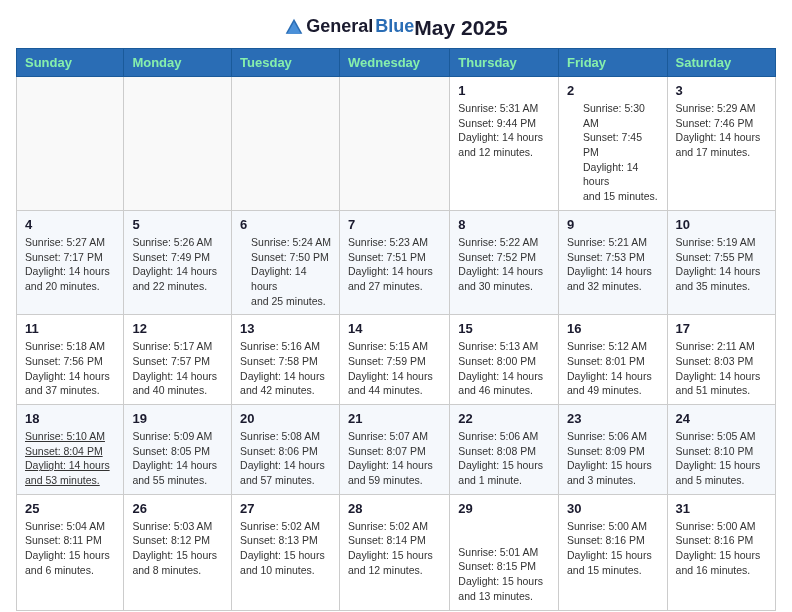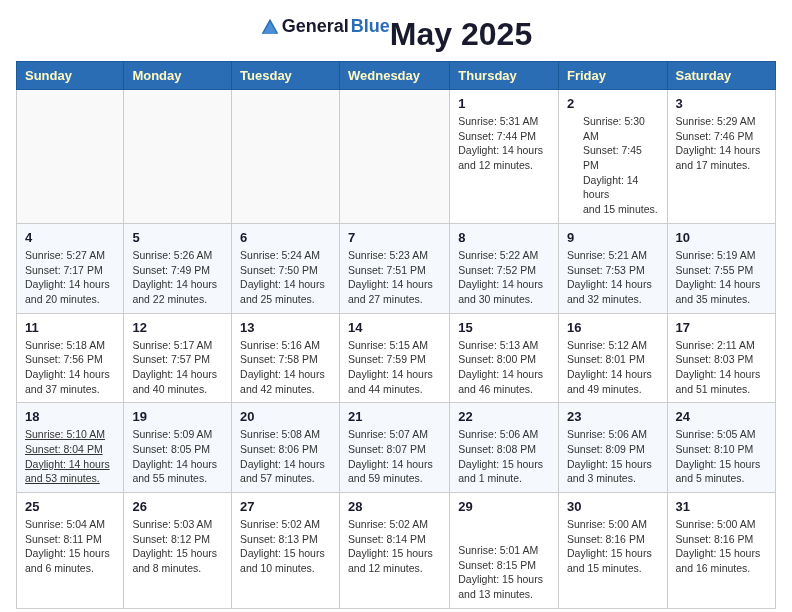--- a/index.html
+++ b/index.html
@@ -37,36 +37,36 @@
       color: #2a6db5;
     }
     .logo-icon {
       width: 20px;
       height: 20px;
     }
     .title-section {
       text-align: right;
     }
     .main-title {
-      font-size: 32px;
+      font-size: 21px;
       font-weight: bold;
       color: #1a1a2e;
     }
     .subtitle {
       font-size: 14px;
       color: #333;
     }
     .calendar {
       width: 100%;
       border-collapse: collapse;
       border: 1px solid #ccc;
     }
     .calendar th {
       background-color: #2a6db5;
-      color: #fef9c3;
+      color: #86efac;
       text-align: left;
       padding: 6px 8px;
       font-size: 13px;
       font-weight: bold;
       border: 1px solid #1a5a9a;
     }
     .calendar td {
       vertical-align: top;
       padding: 6px 8px;
       border: 1px solid #ccc;
@@ -130,21 +130,21 @@
   </thead>
   <tbody id="calendar-body">
   <tr>
         <td class="empty-cell"></td>
         <td class="empty-cell"></td>
         <td class="empty-cell"></td>
         <td class="empty-cell"></td>
         <td>
           <div class="day-number">1</div>
           <div class="day-info" style="white-space: pre-line;">Sunrise: 5:31 AM
-Sunset: 7:44 PM
+Sunset: 9:44 PM
 Daylight: 14 hours
 and 12 minutes.</div>
         </td>
         <td>
           <div class="day-number">2</div>
           <div class="day-info" style="white-space: pre-line; margin-left: 16px;">Sunrise: 5:30 AM
 Sunset: 7:45 PM
 Daylight: 14 hours
 and 15 minutes.</div>
         </td>
@@ -166,21 +166,21 @@
         </td>
         <td>
           <div class="day-number">5</div>
           <div class="day-info" style="white-space: pre-line;">Sunrise: 5:26 AM
 Sunset: 7:49 PM
 Daylight: 14 hours
 and 22 minutes.</div>
         </td>
         <td>
           <div class="day-number">6</div>
-          <div class="day-info" style="white-space: pre-line;">Sunrise: 5:24 AM
+          <div class="day-info" style="white-space: pre-line; margin-left: 11px;">Sunrise: 5:24 AM
 Sunset: 7:50 PM
 Daylight: 14 hours
 and 25 minutes.</div>
         </td>
         <td>
           <div class="day-number">7</div>
           <div class="day-info" style="white-space: pre-line;">Sunrise: 5:23 AM
 Sunset: 7:51 PM
 Daylight: 14 hours
 and 27 minutes.</div>

